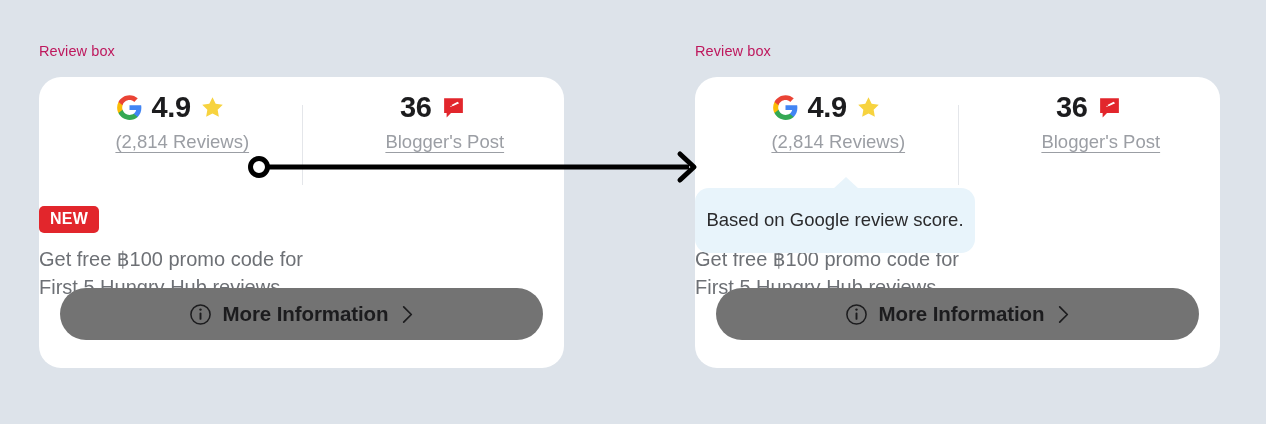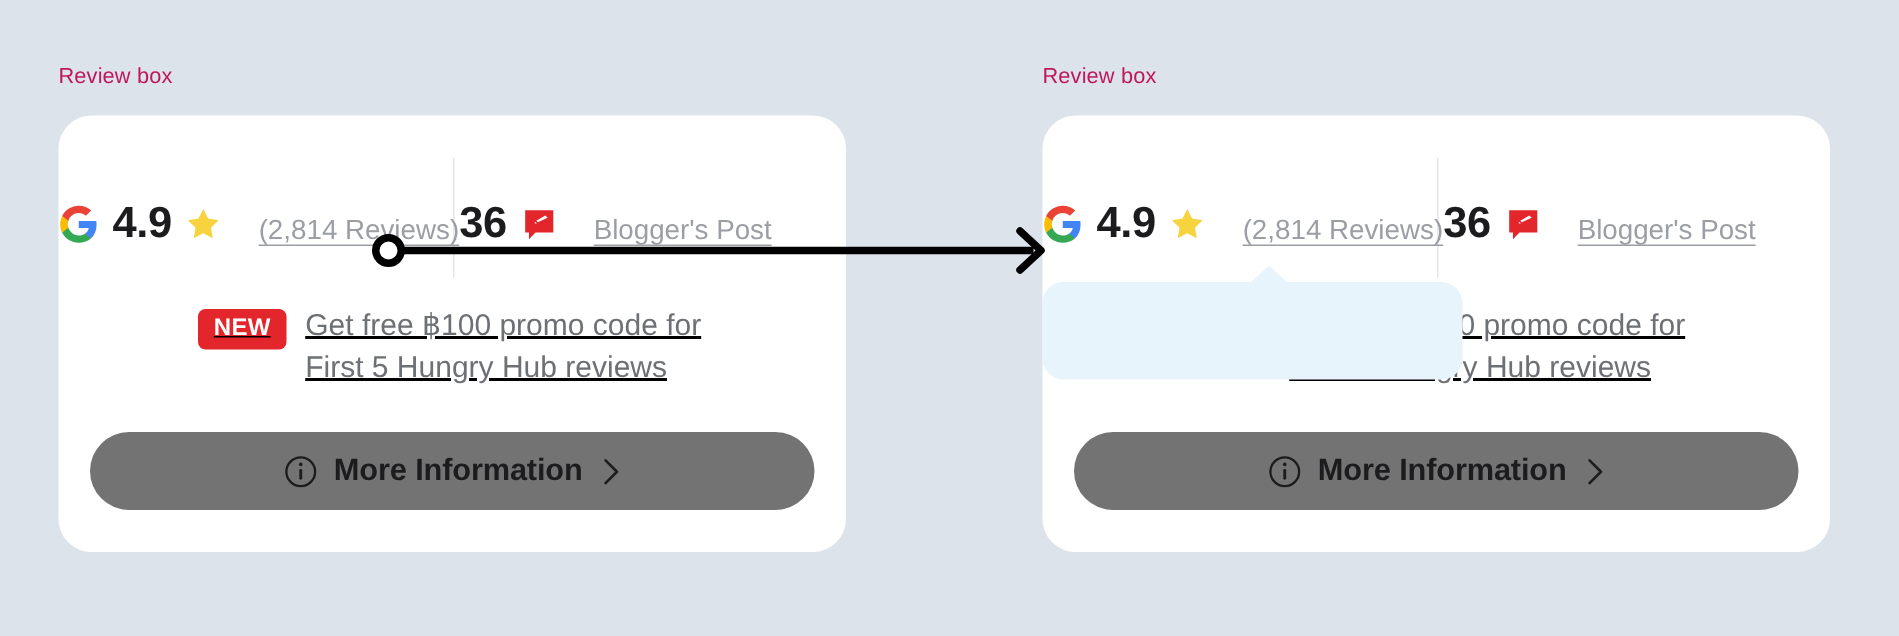--- a/index.html
+++ b/index.html
@@ -58,24 +58,24 @@
     top: 0;
     left: 0;
     right: 0;
     height: 113px;
     display: flex;
     flex-direction: row;
   }
   .stat {
     flex: 1 1 50%;
     display: flex;
-    flex-direction: row;
+    flex-direction: column;
     align-items: center;
     justify-content: flex-start;
-    padding-top: 31px;
+    padding-top: 13px;
     box-sizing: border-box;
     position: relative;
   }
   .stat-divider {
     position: absolute;
     top: 28px;
     left: 50%;
     width: 1px;
     height: 80px;
     background: #e4e6ea;
@@ -111,24 +111,24 @@
   .icon-star   { width: 25px; height: 25px; display: block; }
   .icon-bubble { width: 25px; height: 25px; display: block; }
 
   
   .promo {
     position: absolute;
     top: 126px;
     left: 0;
     right: 0;
     display: flex;
+    flex-direction: column;
     align-items: flex-start;
     justify-content: center;
     gap: 12px;
-    text-decoration: underline;
   }
   .badge-new {
     background: #e2262c;
     color: #ffffff;
     font-size: 16px;
     font-weight: bold;
     border-radius: 5px;
     padding: 5px 11px 6px;
     line-height: 1;
     letter-spacing: 0.2px;
@@ -329,20 +329,21 @@
         </div>
       </div>
 
       <div class="promo">
         <span class="badge-new">NEW</span>
         <span class="promo-text">Get free ฿100 promo code for First 5 Hungry Hub reviews</span>
       </div>
 
       <div class="tooltip">
         <div class="tooltip-arrow"></div>
+        <span class="tooltip-text">Based on Google review score.</span>
       </div>
 
       <button class="more-btn">
         <span>
           <svg class="icon-info" viewBox="0 0 24 24" xmlns="http://www.w3.org/2000/svg">
             <circle cx="12" cy="12" r="10" fill="none" stroke="#1c1c1e" stroke-width="1.6"></circle>
             <circle cx="12" cy="6.9" r="1.25" fill="#1c1c1e"></circle>
             <rect x="11" y="10" width="2" height="7.6" rx="1" fill="#1c1c1e"></rect>
           </svg>
         </span>

